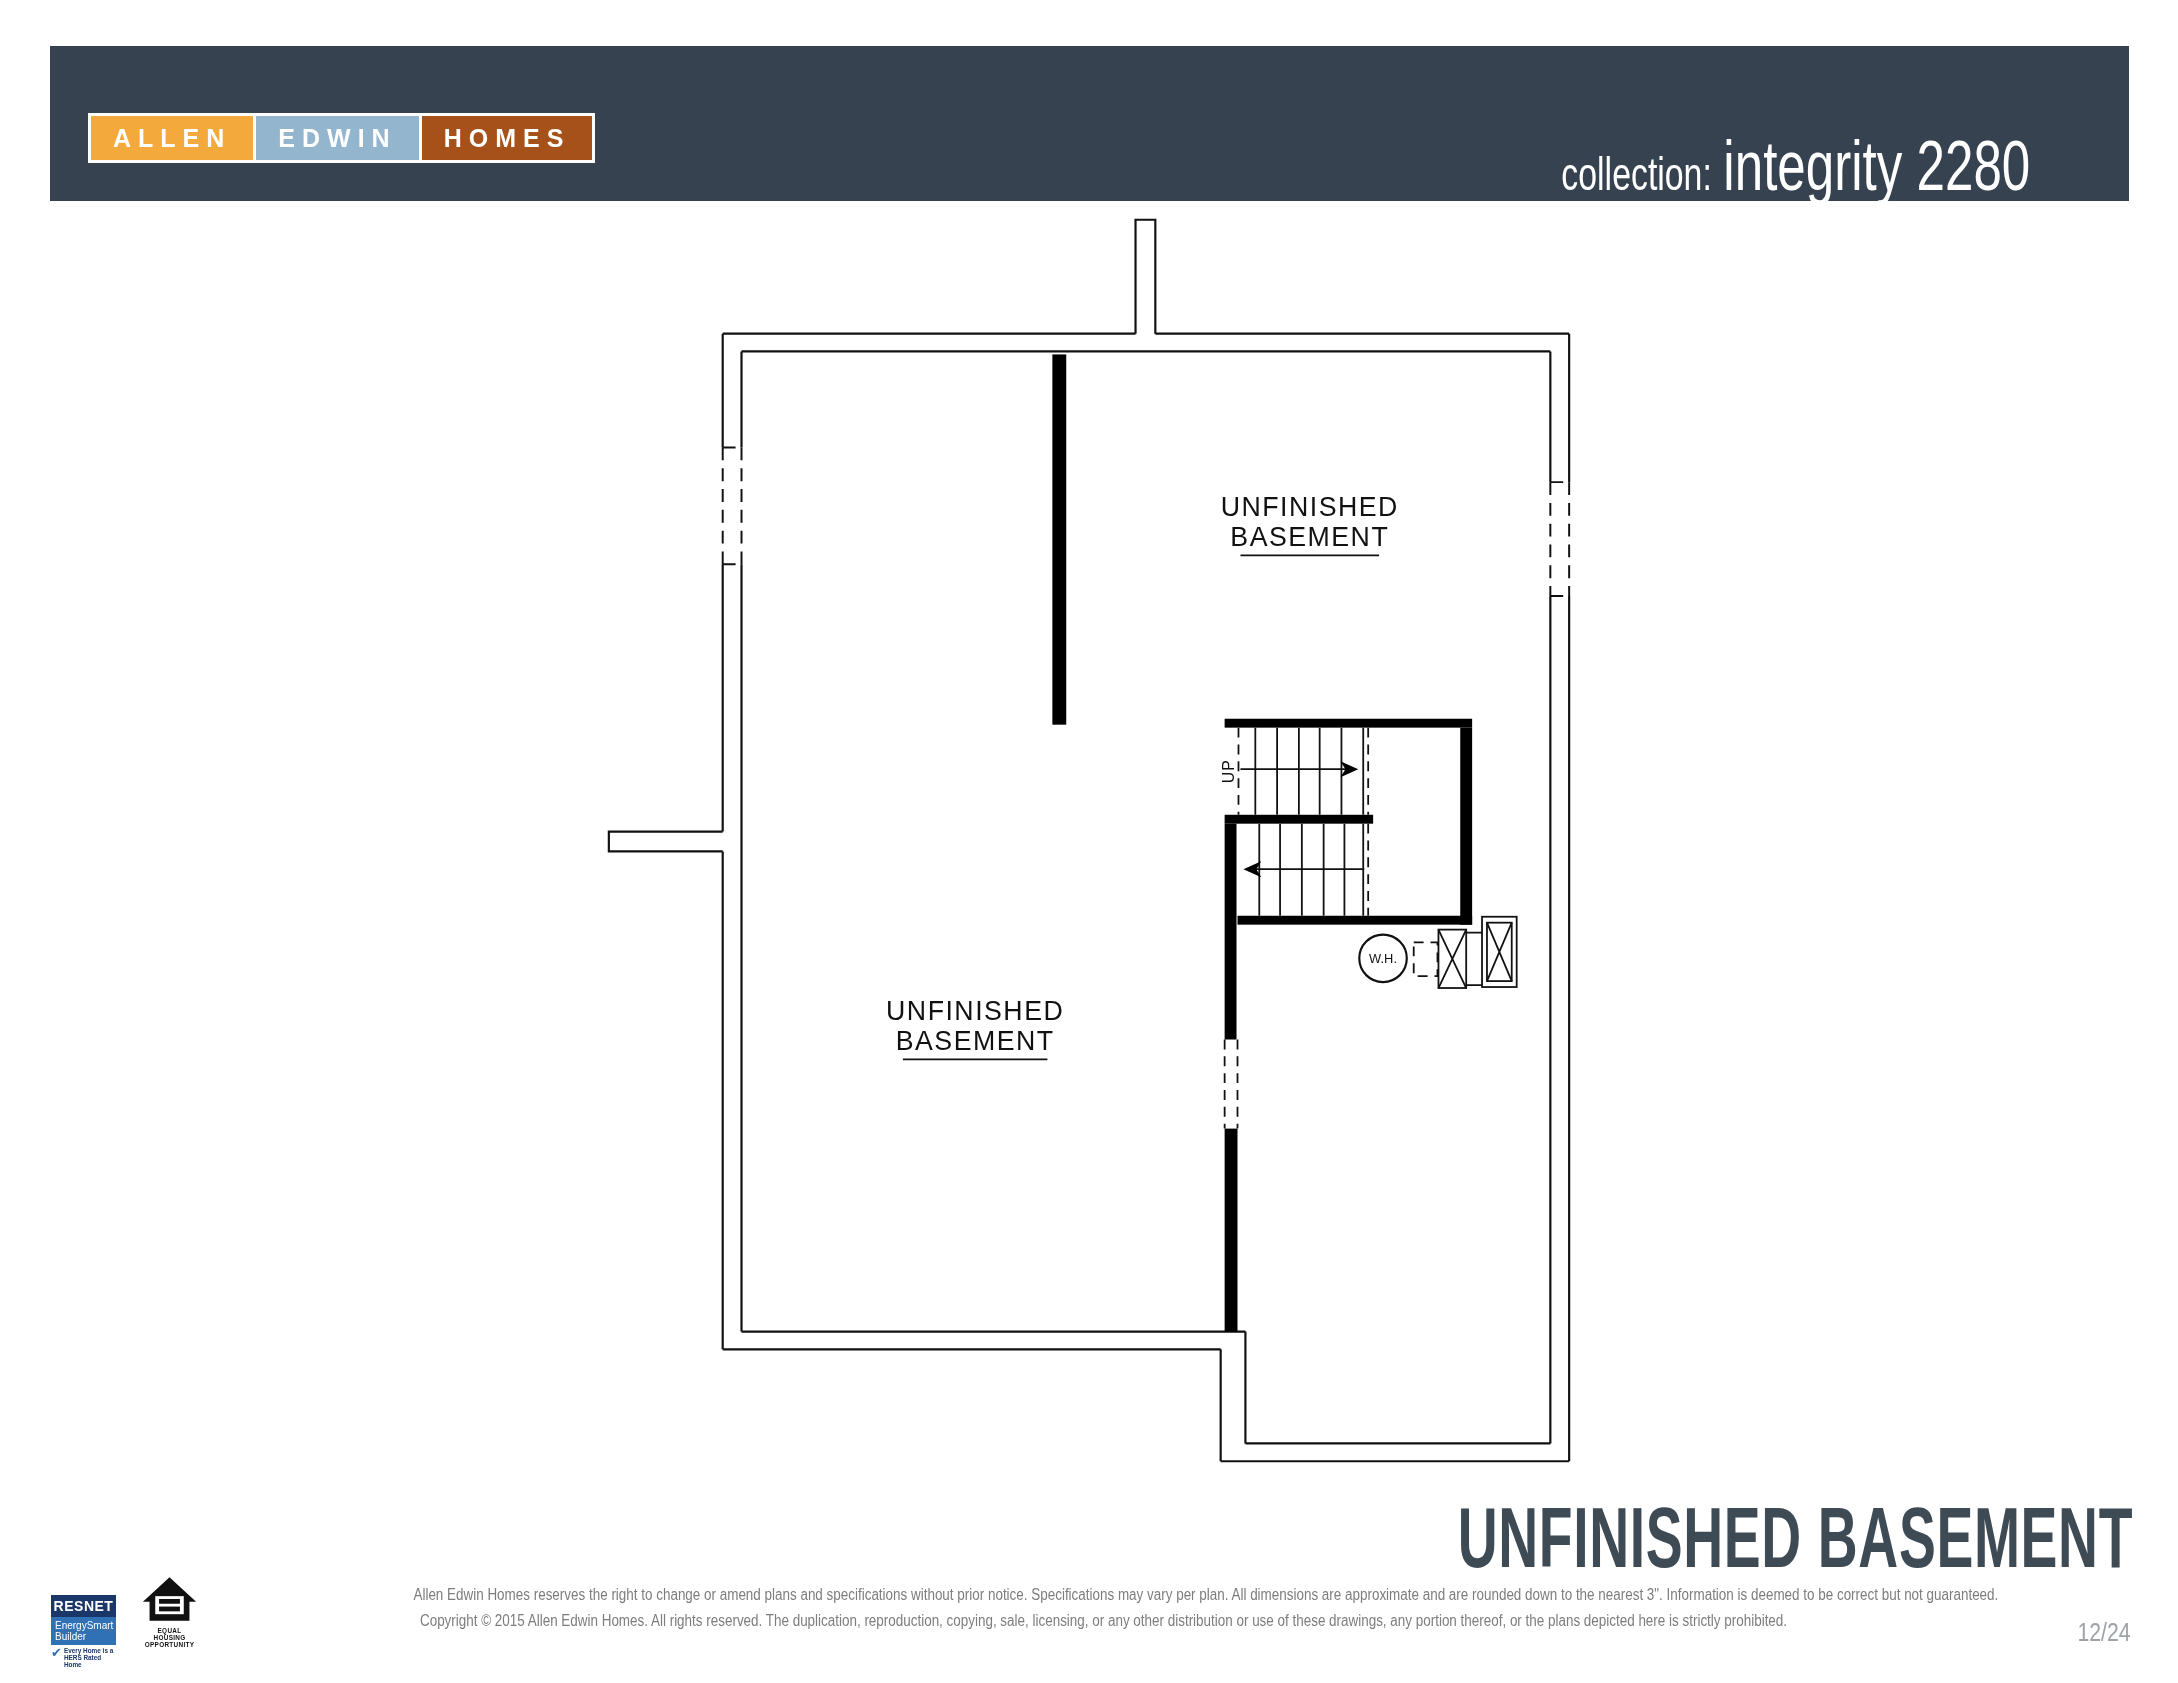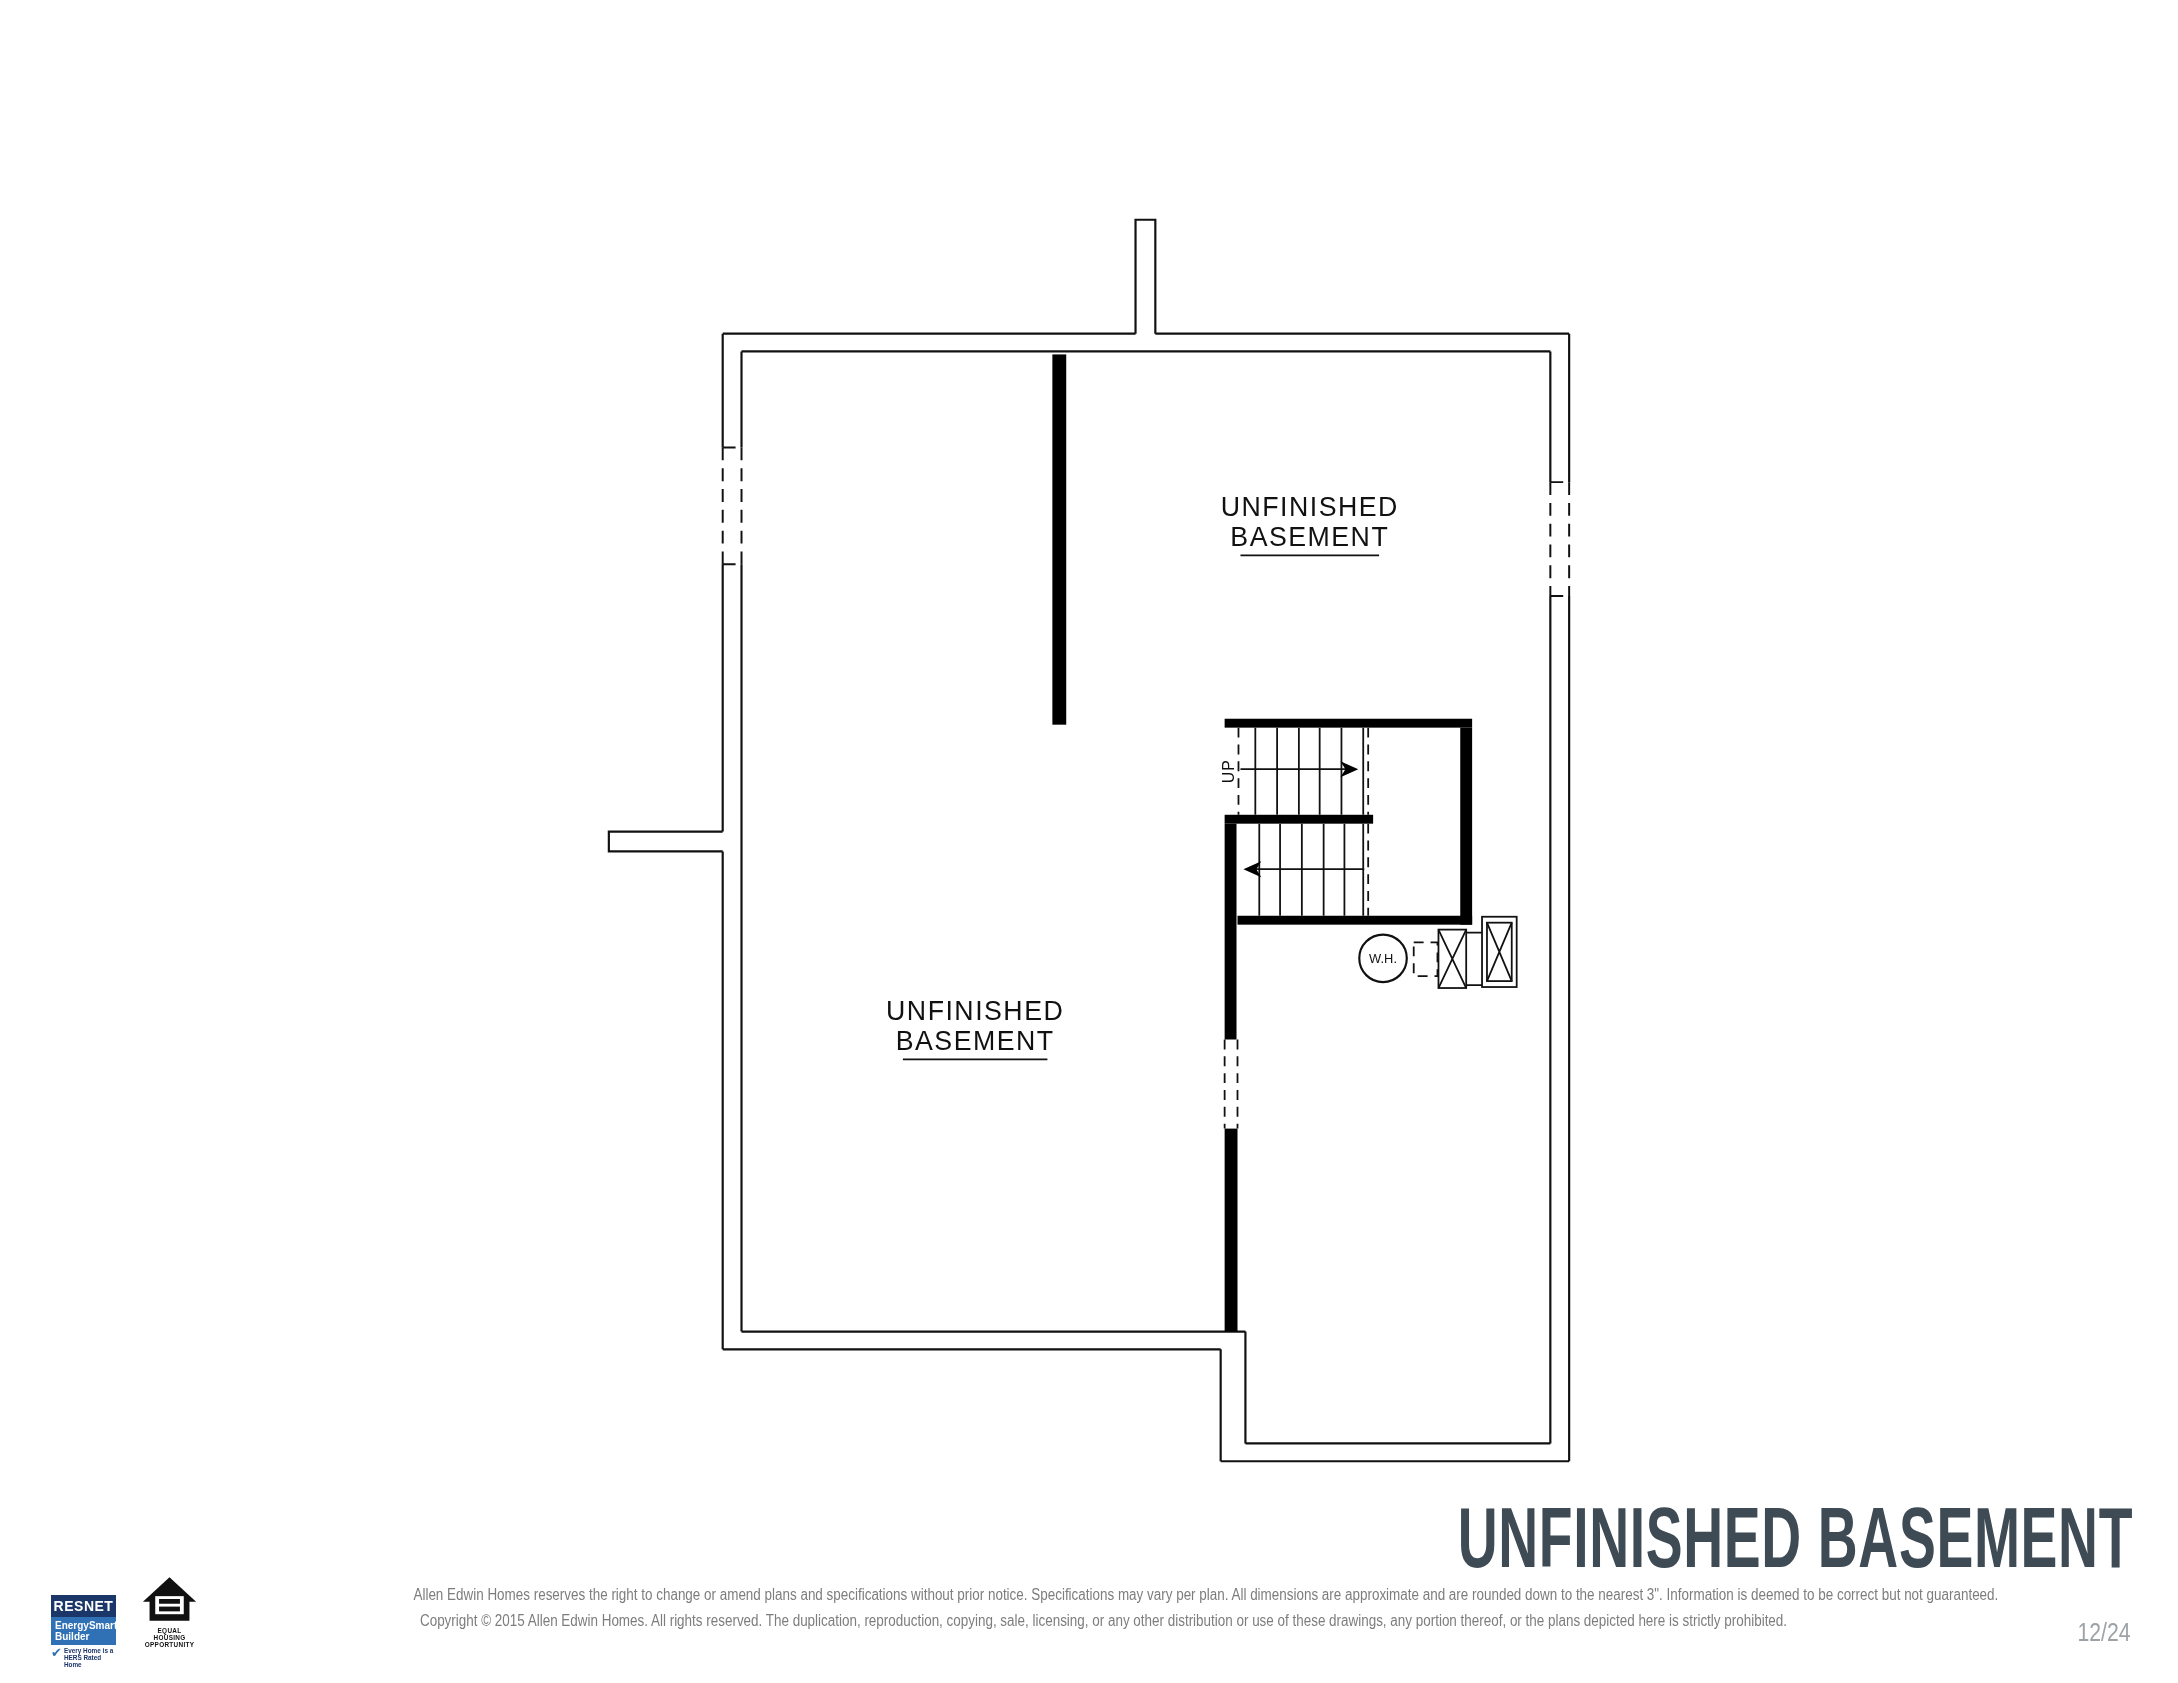--- a/index.html
+++ b/index.html
@@ -38,34 +38,45 @@
   .disclaimer{position:absolute;left:282px;top:1582px;width:1643px;text-align:center;color:#7D7D7D;
               font-size:16px;line-height:26px;transform:scaleX(0.84);transform-origin:center top;
               white-space:nowrap;}
   .page-number{position:absolute;right:47px;top:1618px;color:#9CA2A6;font-size:25px;
                transform:scaleX(0.85);transform-origin:right top;}
 
   
   .resnet{position:absolute;left:51px;top:1572px;width:65px;}
   .resnet-top{background:#1B3668;color:#ffffff;font-size:14px;font-weight:bold;text-align:center;
               padding:3px 0;letter-spacing:0.5px;margin-top:23px;}
-  .resnet-mid{background:#2F71B4;color:#ffffff;font-size:10px;font-weight:bold;padding:3px 4px;line-height:11px;}
+  .resnet-mid{background:#2F71B4;color:#ffffff;font-size:10px;font-weight:normal;padding:3px 4px;line-height:11px;}
   .resnet-bottom{display:flex;align-items:flex-start;gap:2px;padding-top:2px;}
   .resnet-check{color:#2F71B4;font-size:13px;line-height:12px;}
   .resnet-tag{color:#1B3668;font-size:6.4px;line-height:7px;font-weight:bold;}
 
   
   .eho{position:absolute;left:141px;top:1576px;width:57px;text-align:center;}
   .eho-text{color:#111111;font-size:6.4px;font-weight:bold;line-height:7px;margin-top:1px;letter-spacing:0.3px;}
 </style>
 </head>
 <body>
 
 <div class="page">
 
+  <div class="header-bar">
+    <div class="logo">
+      <span class="seg seg-allen">ALLEN</span>
+      <span class="seg seg-edwin">EDWIN</span>
+      <span class="seg seg-homes">HOMES</span>
+    </div>
+    <div class="collection">
+      <span class="coll-prefix">collection:</span>
+      <span class="coll-name">integrity 2280</span>
+    </div>
+  </div>
 
   <svg class="plan" width="2178" height="1683" viewBox="0 0 2200 1700">
 
     <path class="w" d="
       M730,337 H1147  M1167,337 H1585
       M1585,337 V487  M1585,602 V1476
       M1585,1476 H1233
       M1233,1476 V1363
       M1233,1363 H730
       M730,1363 V860  M730,840 V570  M730,452 V337"></path>

